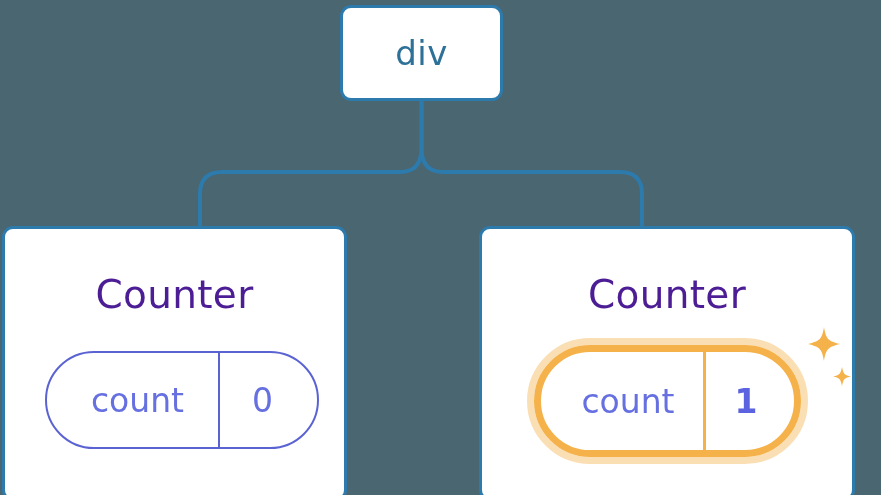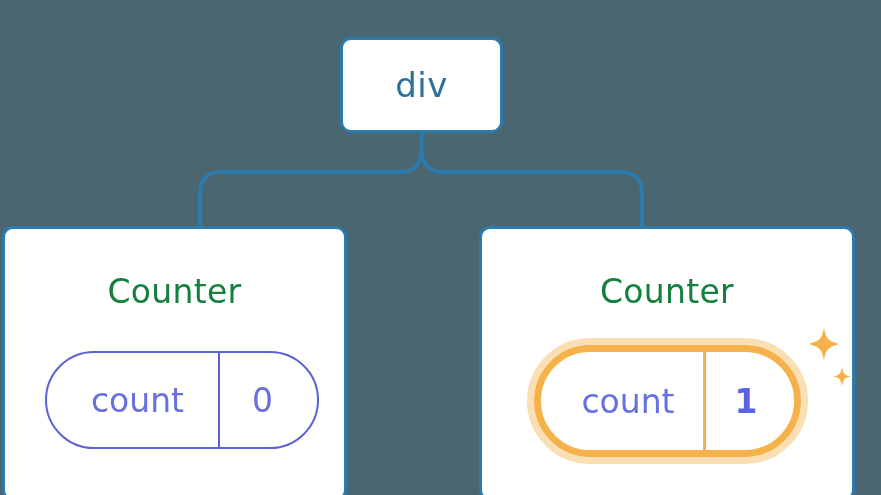--- a/index.html
+++ b/index.html
@@ -36,21 +36,20 @@
     width: 163px;
     height: 96px;
     box-sizing: border-box;
     background: #ffffff;
     border: 3px solid #2d7aad;
     border-radius: 11px;
     display: flex;
     align-items: center;
     justify-content: center;
     z-index: 3;
-    margin-top: 32px;
   }
   #root-node .node-label {
     font-size: 34px;
     color: #2d7098;
     letter-spacing: 0.5px;
     line-height: 1;
   }
 
   
   .card {
@@ -72,22 +71,22 @@
     top: 226px;
     width: 376px;
     height: 275px;
   }
   .card-title {
     position: absolute;
     left: 0;
     right: 0;
     top: 46px;
     text-align: center;
-    font-size: 33px;
-    color: #15803d;
+    font-size: 39px;
+    color: #4c1d95;
     line-height: 1;
     letter-spacing: 0.3px;
   }
 
   
   .pill {
     position: absolute;
     box-sizing: border-box;
     display: flex;
     align-items: stretch;

